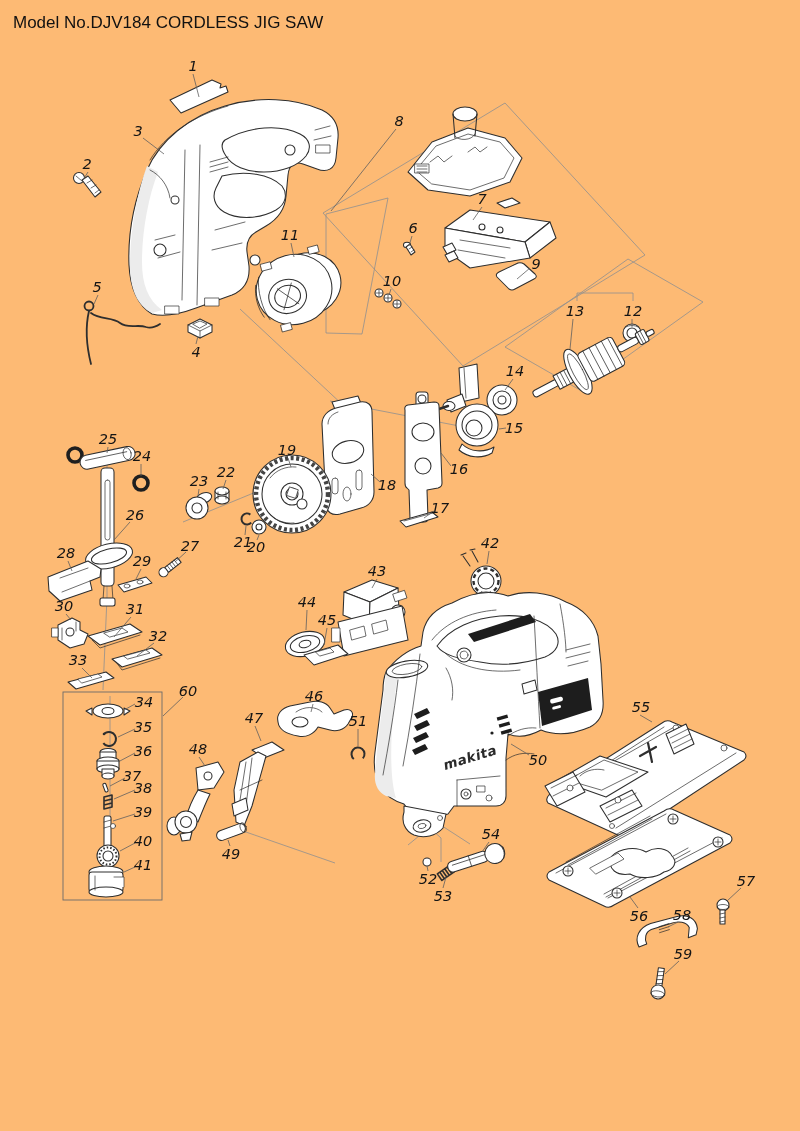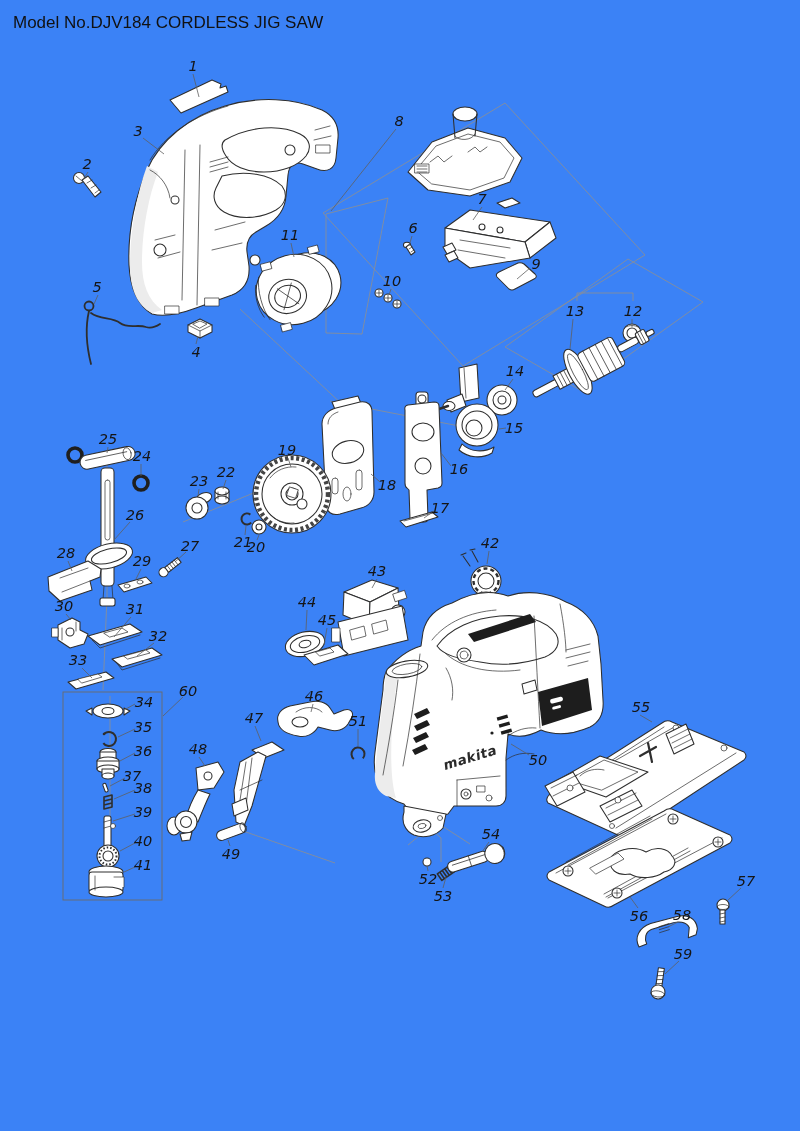--- a/index.html
+++ b/index.html
@@ -1,16 +1,16 @@
 <!DOCTYPE html>
 <html><head>
 <meta charset="utf-8">
 <style>
   html,body{margin:0;padding:0;background:#ffffff;}
-  .page{position:relative;width:800px;height:1131px;background:#3b82f6;overflow:hidden;
+  .page{position:relative;width:800px;height:1131px;background:#fdba74;overflow:hidden;
         font-family:"Liberation Sans",sans-serif;}
   svg{position:absolute;left:0;top:0;}
   .title{font-family:"Liberation Sans",sans-serif;font-size:17px;fill:#111;}
   .plabel{font-family:"DejaVu Sans",sans-serif;font-style:italic;font-size:14.5px;fill:#151515;text-anchor:middle;}
   .ln{fill:none;stroke:#2e2e2e;stroke-width:1.05;stroke-linejoin:round;stroke-linecap:round;}
   .fw{fill:#ffffff;stroke:#2e2e2e;stroke-width:1.05;stroke-linejoin:round;stroke-linecap:round;}
   .fg{fill:#ececec;stroke:none;}
   .dk{fill:#1d1d1d;stroke:none;}
   .thin{stroke-width:0.7;}
   .cl{fill:none;stroke:#8f8f8f;stroke-width:0.8;}

